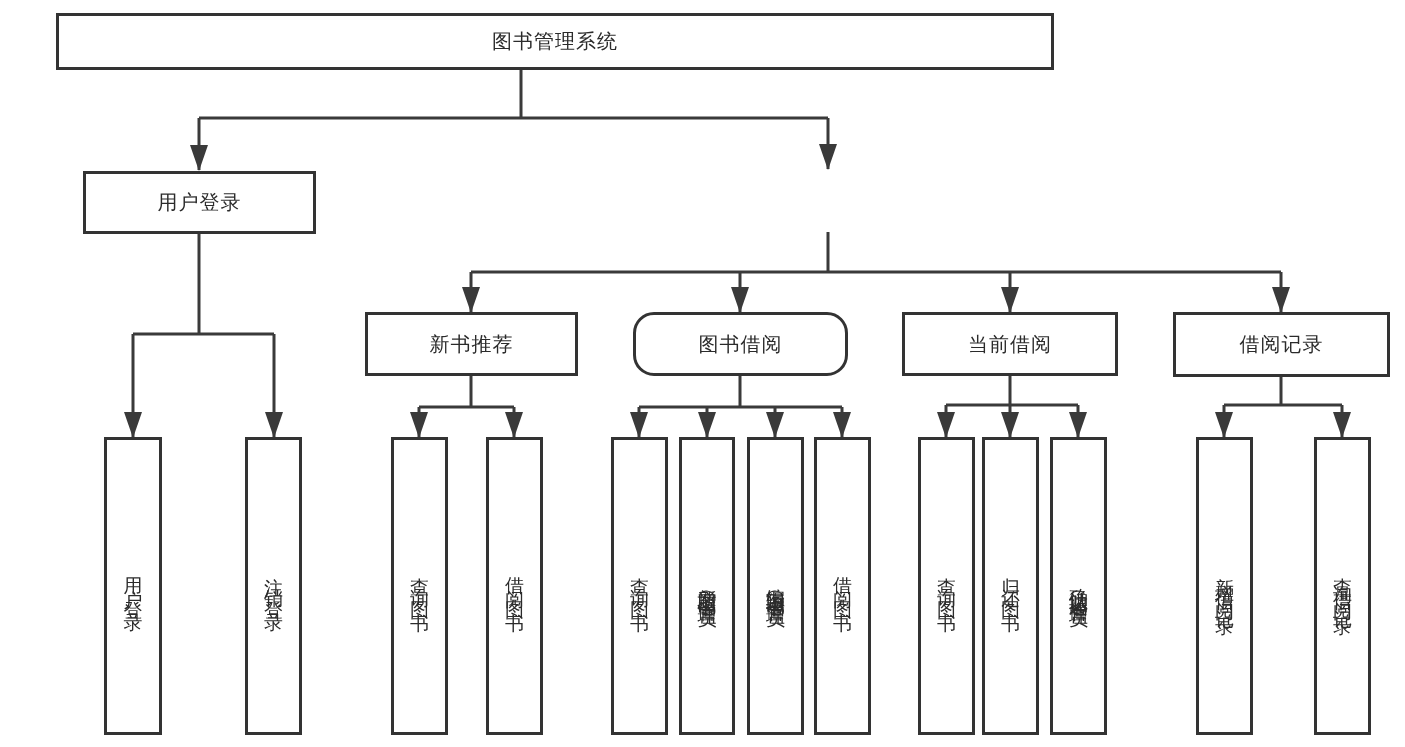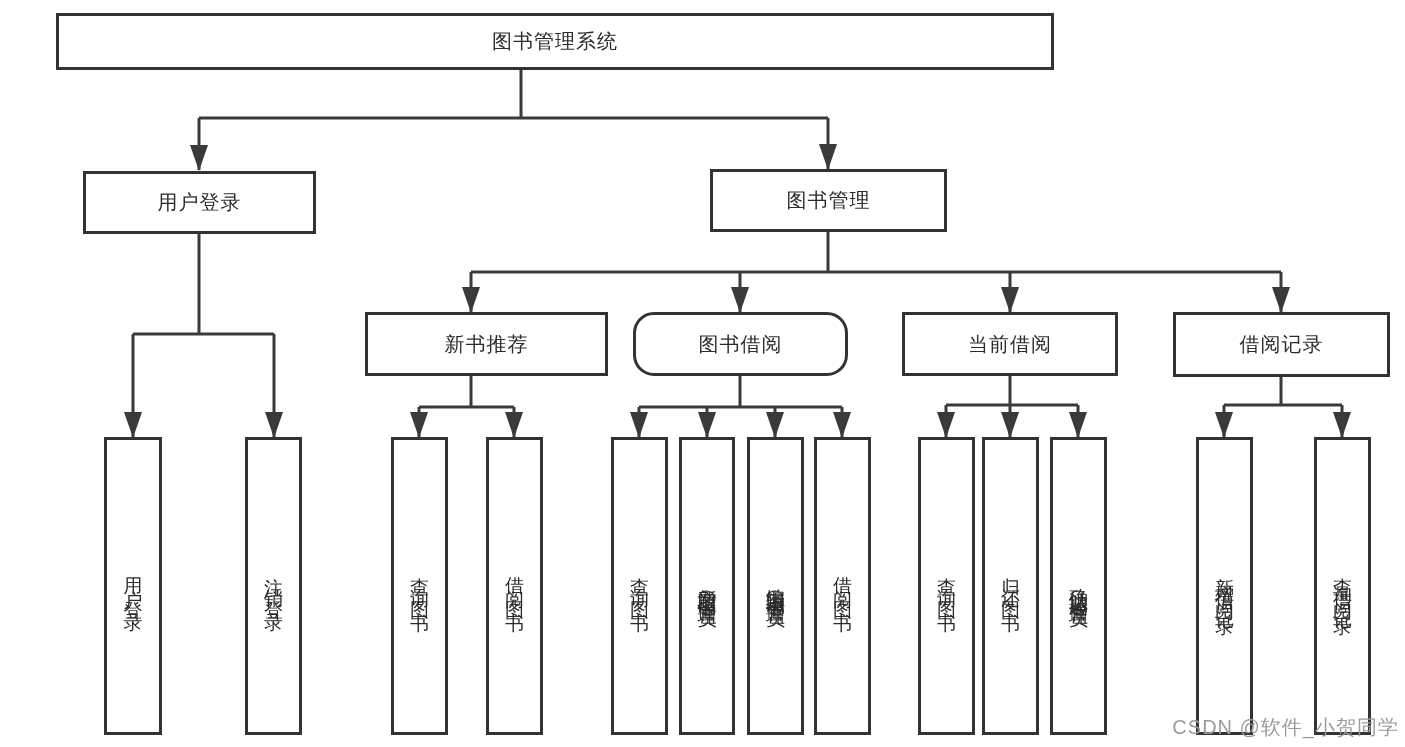--- a/index.html
+++ b/index.html
@@ -71,23 +71,22 @@
       <polygon points="1001,412 1019,412 1010,438"></polygon>
       <polygon points="1069,412 1087,412 1078,438"></polygon>
       <polygon points="1215,412 1233,412 1224,438"></polygon>
       <polygon points="1333,412 1351,412 1342,438"></polygon>
     </g>
   </svg>
 
   <div class="node" style="left:22px;top:13px;width:998px;height:57px;margin-left:34px;">图书管理系统</div>
 
   <div class="node" style="left:83px;top:171px;width:233px;height:63px;">用户登录</div>
-  <div class="node" style="left:710px;top:169px;width:237px;height:63px;">图书管理</div>
 
-  <div class="node" style="left:365px;top:312px;width:243px;height:64px;">新书推荐</div>
+  <div class="node" style="left:365px;top:312px;width:213px;height:64px;">新书推荐</div>
   <div class="node" style="left:633px;top:312px;width:215px;height:64px;border-radius:21px;">图书借阅</div>
   <div class="node" style="left:902px;top:312px;width:216px;height:64px;text-align:center;">当前借阅</div>
   <div class="node" style="left:1173px;top:312px;width:217px;height:65px;">借阅记录</div>
 
   <div class="leaf ls-a" style="left:104px;top:437px;width:58px;height:298px;">
     <span>用户登录</span>
     </div>
   <div class="leaf ls-a" style="left:245px;top:437px;width:57px;height:298px;">
     <span>注销登录</span>
     </div>
@@ -122,14 +121,13 @@
     <span>确认归还（管理员）</span>
     </div>
 
   <div class="leaf ls-b" style="left:1196px;top:437px;width:57px;height:298px;">
     <span>新增借阅记录</span>
     </div>
   <div class="leaf ls-b" style="left:1314px;top:437px;width:57px;height:298px;">
     <span>查询借阅记录</span>
     </div>
 
-  <div class="watermark">CSDN @软件_小贺同学</div>
 </div>
 
 </body></html>

